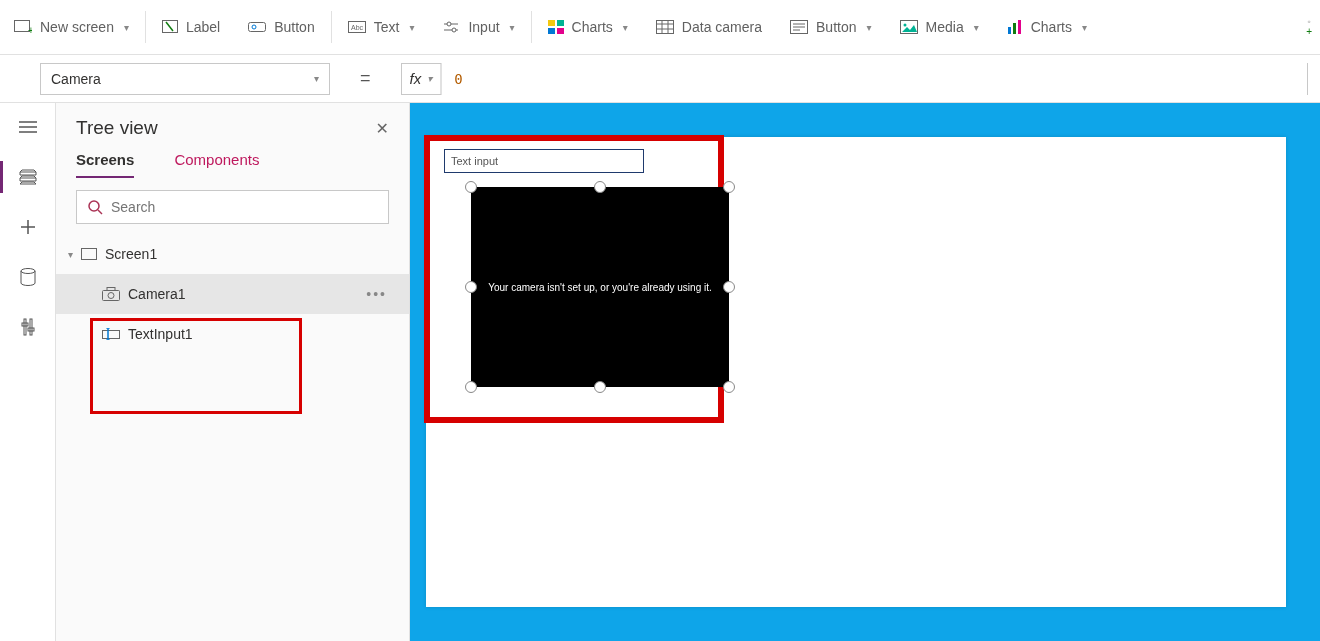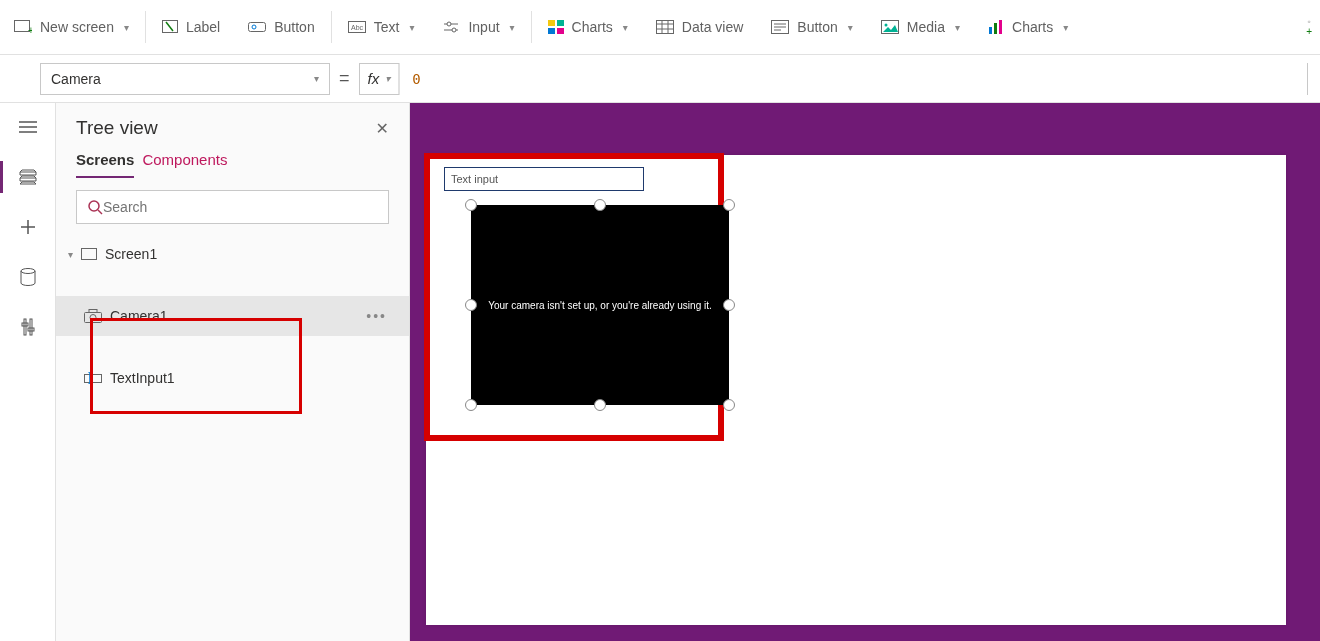--- a/index.html
+++ b/index.html
@@ -7,53 +7,53 @@
 
   
   .ribbon { height:55px; display:flex; align-items:center; border-bottom:1px solid #e1e1e1; font-size:14px; color:#616161; }
   .rbtn { display:flex; align-items:center; gap:8px; padding:0 14px; height:100%; cursor:pointer; }
   .rsep { width:1px; height:32px; background:#e1e1e1; margin:0 2px; }
   .chev { font-size:10px; color:#888; margin-left:2px; }
   .plus-col { margin-left:auto; padding-right:8px; color:#888; display:flex; flex-direction:column; align-items:center; gap:0; font-size:10px; line-height:10px;}
   .plus-col .pl{color:#107c10;}
 
   
-  .fbar { height:48px; display:flex; align-items:center; border-bottom:1px solid #e1e1e1; gap:3px; padding:0 0 0 8px;}
+  .fbar { height:48px; display:flex; align-items:center; border-bottom:1px solid #e1e1e1; gap:24px; padding:0 0 0 8px;}
   .fbox { display:flex; align-items:center; border:1px solid #c8c8c8; height:32px; }
   .prop-sel { width:290px; justify-content:space-between; padding:0 10px; font-size:14px; margin-left:32px;}
   .eq { font-size:18px; color:#555; padding:0 6px; }
   .fx { font-style:italic; font-family:"Times New Roman",serif; font-size:15px; padding:0 8px; display:flex; align-items:center; gap:4px; border-right:1px solid #e1e1e1; height:100%;}
   .formula { flex:1; height:32px; border:none; border-left:1px solid #e1e1e1; padding:0 12px; font-family:Consolas,monospace; font-size:14px; color:#b35c00; }
 
   
   .main { display:flex; height:calc(641px - 55px - 48px); }
   .lrail { width:56px; border-right:1px solid #e1e1e1; display:flex; flex-direction:column; align-items:center; padding-top:12px; gap:26px; color:#555;}
   .lrail .ritm{cursor:pointer; width:100%; display:flex; justify-content:center; position:relative; height:24px; align-items:center;}
   .lrail .sel::before{content:""; position:absolute; left:0; top:-4px; bottom:-4px; width:3px; background:#742774;}
 
   
   .tree { width:354px; border-right:1px solid #e1e1e1; background:#fafafa; display:flex; flex-direction:column; }
   .t-head { display:flex; align-items:center; justify-content:space-between; padding:14px 20px 6px 20px;}
   .t-title{font-size:19px;}
   .t-close{font-size:16px; color:#666; cursor:pointer; font-weight:300;}
-  .t-tabs{display:flex; gap:8px; padding:0 20px; font-size:15px;}
+  .t-tabs{display:flex; gap:40px; padding:0 20px; font-size:15px;}
   .t-tab{padding:6px 0 8px 0; cursor:pointer; color:#be185d;}
   .t-tab.active{font-weight:600; border-bottom:2px solid #742774; color:#323130;}
-  .t-search{margin:12px 20px 10px 20px; height:34px; border:1px solid #c8c8c8; display:flex; align-items:center; padding:0 10px; background:#fff;}
+  .t-search{margin:12px 20px 10px 20px; height:34px; border:1px solid #c8c8c8; display:flex; align-items:center; padding:0 10px; gap:8px; background:#fff;}
   .t-search input{border:none; outline:none; flex:1; font-size:14px;}
   .t-node{display:flex; align-items:center; gap:8px; height:40px; padding:0 12px 0 20px; font-size:14px; cursor:pointer;}
   .t-node.sel{background:#e6e6e6;}
   .t-node.indent1{padding-left:10px;}
-  .t-node.indent2{padding-left:28px;margin-top:22px;}
+  .t-node.indent2{padding-left:46px;}
   .more{margin-left:auto; margin-right:10px; color:#888; letter-spacing:2px;}
   .redbox1{position:absolute; border:3px solid #d60000; pointer-events:none;}
   .tree{position:relative;}
 
   
-  .canvas-wrap{flex:1; background:#701a75; display:flex; align-items:flex-end; justify-content:flex-start; padding:16px;}
+  .canvas-wrap{flex:1; background:#0ea5e9; display:flex; align-items:center; justify-content:flex-start; padding:16px;}
   .artboard{background:#fff; width:860px; height:470px; position:relative; box-shadow:0 0 4px rgba(0,0,0,0.15);}
   .red-canvas{position:absolute; left:-2px; top:-2px; width:300px; height:288px; border:6px solid #d60000;}
   .text-in{position:absolute; left:18px; top:12px; width:200px; height:24px; border:1px solid #1f3a6d; font-size:11px; padding:2px 6px; color:#555;}
   .cam{position:absolute; left:18px; top:50px; width:258px; height:200px; background:#000; color:#fff; font-size:10px; display:flex; align-items:center; justify-content:center; text-align:center;margin-left:27px;}
   .handle{position:absolute; width:12px; height:12px; border:1px solid #888; background:#fff; border-radius:50%;}
   .h-nw{left:-6px; top:-6px;} .h-n{left:calc(50% - 6px); top:-6px;} .h-ne{right:-6px; top:-6px;}
   .h-w{left:-6px; top:calc(50% - 6px);} .h-e{right:-6px; top:calc(50% - 6px);}
   .h-sw{left:-6px; bottom:-6px;} .h-s{left:calc(50% - 6px); bottom:-6px;} .h-se{right:-6px; bottom:-6px;}
 
   
@@ -131,21 +131,21 @@
   <div class="rbtn">
     <span>
       <svg width="18" height="14" viewBox="0 0 18 14">
           <rect x="0.5" y="0.5" width="17" height="13" fill="none" stroke="#666"></rect>
           <line x1="0" y1="4" x2="18" y2="4" stroke="#666"></line>
           <line x1="0" y1="9" x2="18" y2="9" stroke="#666"></line>
           <line x1="6" y1="0" x2="6" y2="14" stroke="#666"></line>
           <line x1="12" y1="0" x2="12" y2="14" stroke="#666"></line>
         </svg>
     </span>
-    <span>Data view</span>
+    <span>Data camera</span>
   </div>
   <div class="rbtn">
     <span>
       <svg width="18" height="14" viewBox="0 0 18 14">
           <rect x="0.5" y="0.5" width="17" height="13" fill="none" stroke="#666"></rect>
           <line x1="3" y1="4" x2="15" y2="4" stroke="#666"></line>
           <line x1="3" y1="7" x2="15" y2="7" stroke="#666"></line>
           <line x1="3" y1="10" x2="10" y2="10" stroke="#666"></line>
         </svg>
     </span>

